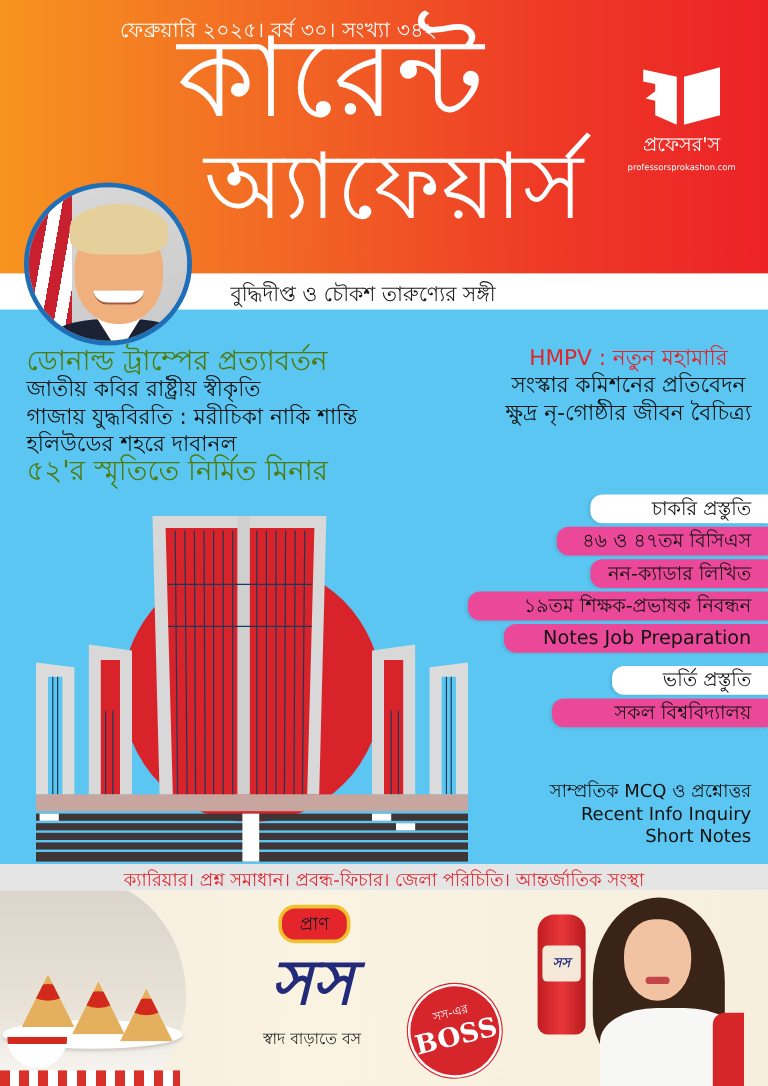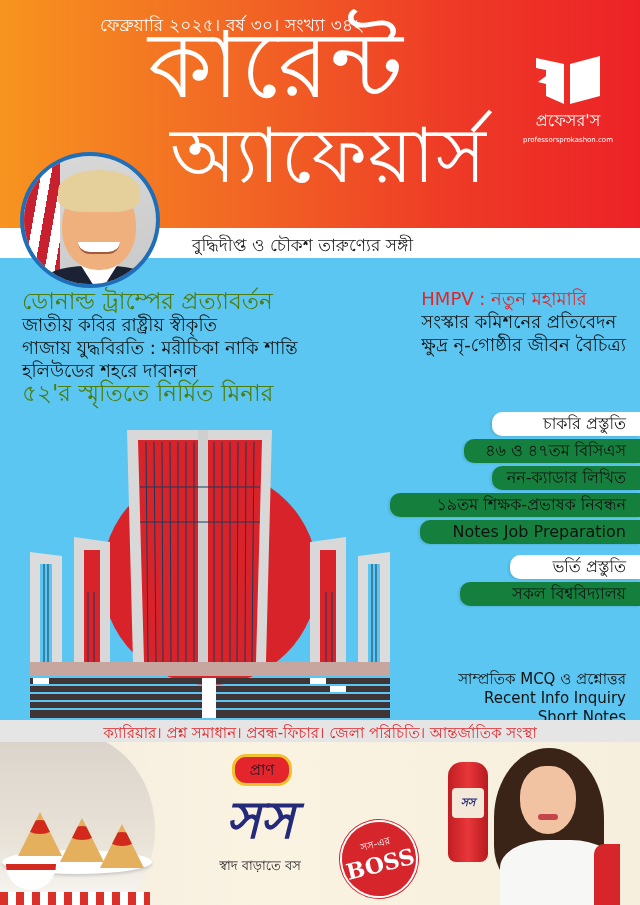--- a/index.html
+++ b/index.html
@@ -60,36 +60,36 @@
 
   
   .body-blue {
     position: absolute; left: 0; top: 258px; width: 640px; height: 462px; background: #5ac6f1;
   }
 
   .left-headlines { position: absolute; left: 22px; top: 290px; }
   .left-headlines .line { font-size: 18px; line-height: 23px; white-space: nowrap; color: #111; }
   .left-headlines .red { color: #4d7c0f; font-size: 23px; }
 
-  .right-headlines { position: absolute; right: 14px; top: 287px; text-align: left; }
+  .right-headlines { position: absolute; right: 14px; top: 287px; text-align: center; }
   .right-headlines .line { font-size: 18px; line-height: 23px; white-space: nowrap; color: #111; }
   .right-headlines .red { color: #e0262b; }
 
   
   .pill-group { position: absolute; right: 0; }
   .pill {
     height: 24px; margin-bottom: 3px; margin-left: auto;
-    background: #15803d; border-radius: 10px 0 0 10px;
+    background: #ec4899; border-radius: 10px 0 0 10px;
     padding-right: 14px; text-align: right;
     font-size: 16px; line-height: 24px; color: #111; white-space: nowrap;
     box-shadow: -2px 1px 2px rgba(0,0,0,0.08);
   }
   .pill.head { background: #fff; }
 
-  .extras { position: absolute; right: 14px; top: 650px; text-align: right; margin-top: 20px; }
+  .extras { position: absolute; right: 14px; top: 650px; text-align: right; }
   .extras .line { font-size: 15px; line-height: 19px; color: #111; white-space: nowrap; }
 
   
   .monument { position: absolute; left: 30px; top: 412px; }
 
   
   .sections-strip {
     position: absolute; left: 0; top: 720px; width: 640px; height: 22px; background: #e5e5e5;
   }
   .sections {

